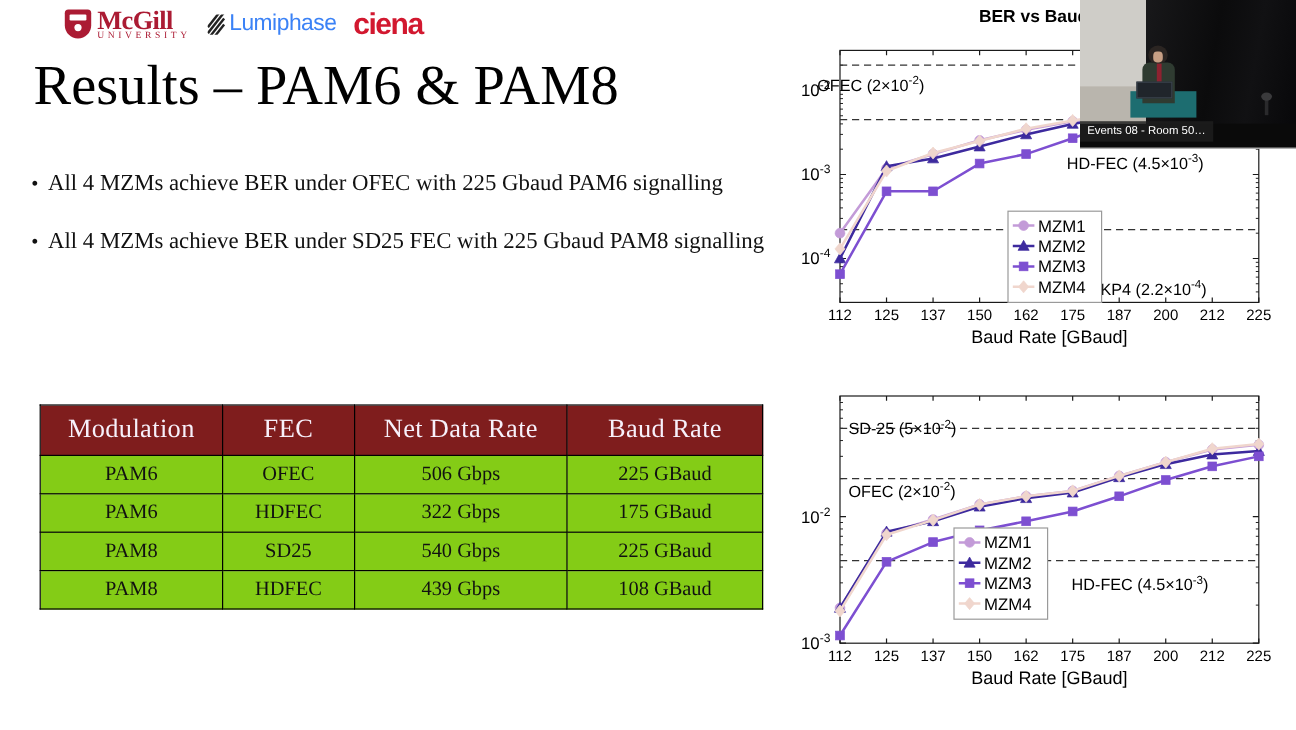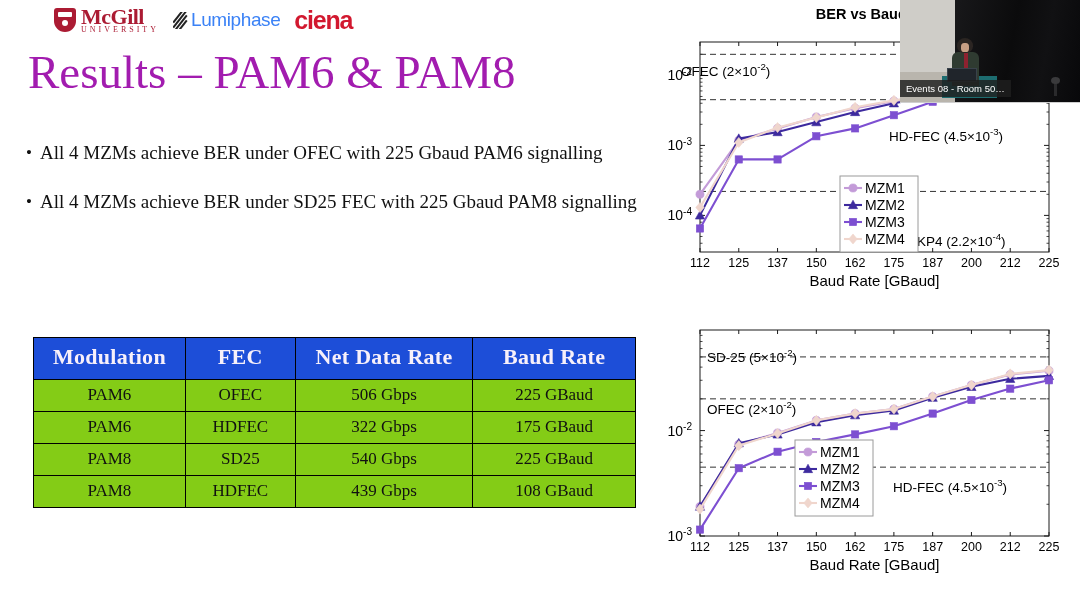--- a/index.html
+++ b/index.html
@@ -38,34 +38,34 @@
 
   .ciena-text {
     font-family:"Liberation Sans", sans-serif; font-size:25px; font-weight:bold;
     color:#d2182f; letter-spacing:-1.2px;
   }
 
   
   #slide-title {
     position:absolute; left:28px; top:45px;
     font-family:"Liberation Serif", serif;
-    font-size:47px; color:#a21caf; letter-spacing:0px; white-space:nowrap;
+    font-size:47px; color:#000000; letter-spacing:0px; white-space:nowrap;
   }
 
   
   #bullets { position:absolute; left:18px; top:140px; width:620px; }
   .bullet { display:flex; margin-bottom:24px; }
   .bullet-dot { width:22px; flex:none; font-size:17px; line-height:25px; color:#111; text-align:center; }
   .bullet-text { font-family:"Liberation Serif", serif; font-size:19px; line-height:25px; color:#111; }
 
   
   #results-table { position:absolute; left:33px; top:337px; width:603px; border-collapse:collapse; }
   #results-table td, #results-table th { border:1.4px solid #000; }
   #results-table thead th {
-    background:#1d4ed8; color:#f7f0fa; font-weight:bold;
+    background:#7f1d1d; color:#f7f0fa; font-weight:normal;
     font-family:"Liberation Serif", serif; font-size:22px; padding:6px 4px 9px;
     text-align:center; letter-spacing:0.3px;
   }
   #results-table tbody td {
     font-family:"Liberation Serif", serif; font-size:17px; color:#111;
     text-align:center; padding:5px 4px 6px; background:#84cc16;
   }
   #results-table col.c1 { width:152px; }
   #results-table col.c2 { width:110px; }
   #results-table col.c3 { width:178px; }
@@ -76,21 +76,21 @@
   #chart-top    { left:645px; top:2px;   width:432px; height:305px; }
   #chart-bottom { left:645px; top:312px; width:432px; height:296px; }
   .chart-title {
     font-family:"Liberation Sans", sans-serif; font-weight:bold; font-size:14.5px;
     color:#000; text-align:center; margin:4px 0 2px 36px; white-space:nowrap;
   }
   .chart-svg { display:block; }
 
   
   #video-overlay {
-    position:absolute; left:900px; top:0px; width:180px; height:103px;
+    position:absolute; left:900px; top:0px; width:180px; height:124px;
     overflow:hidden; border-bottom:1px solid #cfcfcf;
     background:#0a0a0a;
     text-align:center;
   }
   .vid-wall { position:absolute; left:0; top:0; width:55px; height:103px; background:#cfcdc8; }
   .vid-wall2 { position:absolute; left:0; top:72px; width:55px; height:31px; background:#b9b5ad; }
   .vid-curtain { position:absolute; left:55px; top:0; width:125px; height:103px;
                  background:linear-gradient(100deg,#18181a 0%, #0b0b0c 45%, #111113 70%, #08080a 100%); }
   .vid-person-head { position:absolute; left:57px; top:38px; width:16px; height:15px; background:#2b2522; border-radius:50% 50% 45% 45%; }
   .vid-person-face { position:absolute; left:61px; top:43px; width:8px; height:9px; background:#c79f84; border-radius:40%; }

